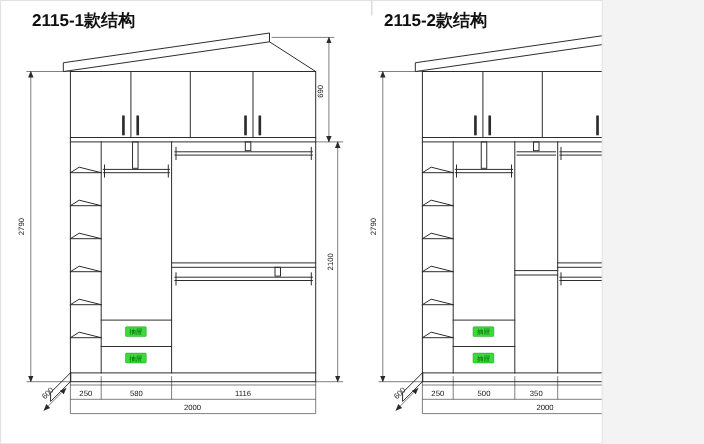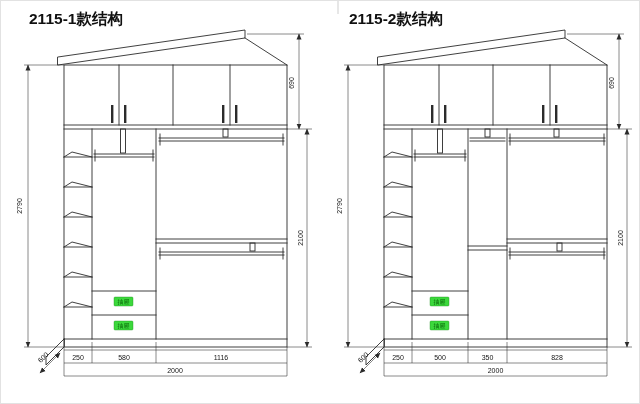--- a/index.html
+++ b/index.html
@@ -1,17 +1,17 @@
 <!DOCTYPE html>
 <html style="--line: #2b2b2b; --badge-bg: #3cd83c; --badge-text: #065f06;"><head>
 <meta charset="utf-8">
 <style>
   html,body{margin:0;padding:0;background:#f3f3f3;}
   .canvas{
-    position:relative;width:640px;height:404px;background:#ffffff;
+    position:relative;width:548px;height:404px;background:#ffffff;
     border:1px solid #e2e2e2;box-sizing:border-box;overflow:hidden;
     font-family:"Liberation Sans",sans-serif;
   }
   svg{display:block}
   .struct{stroke:var(--line,#2b2b2b);stroke-width:0.9;fill:none;stroke-linecap:square}
   .fillrect{fill:var(--line,#2b2b2b);stroke:none}
   .badge{fill:var(--badge-bg,#3cd83c);stroke:#1d8f1d;stroke-width:0.4}
   .badge-text{fill:var(--badge-text,#065f06);font-size:6px;text-anchor:middle;font-family:"Liberation Sans",sans-serif}
   .dim{stroke:var(--line,#2b2b2b);stroke-width:0.55;fill:none}
   .dim-label{fill:#151515;font-size:7px;text-anchor:middle;font-family:"Liberation Sans",sans-serif}

